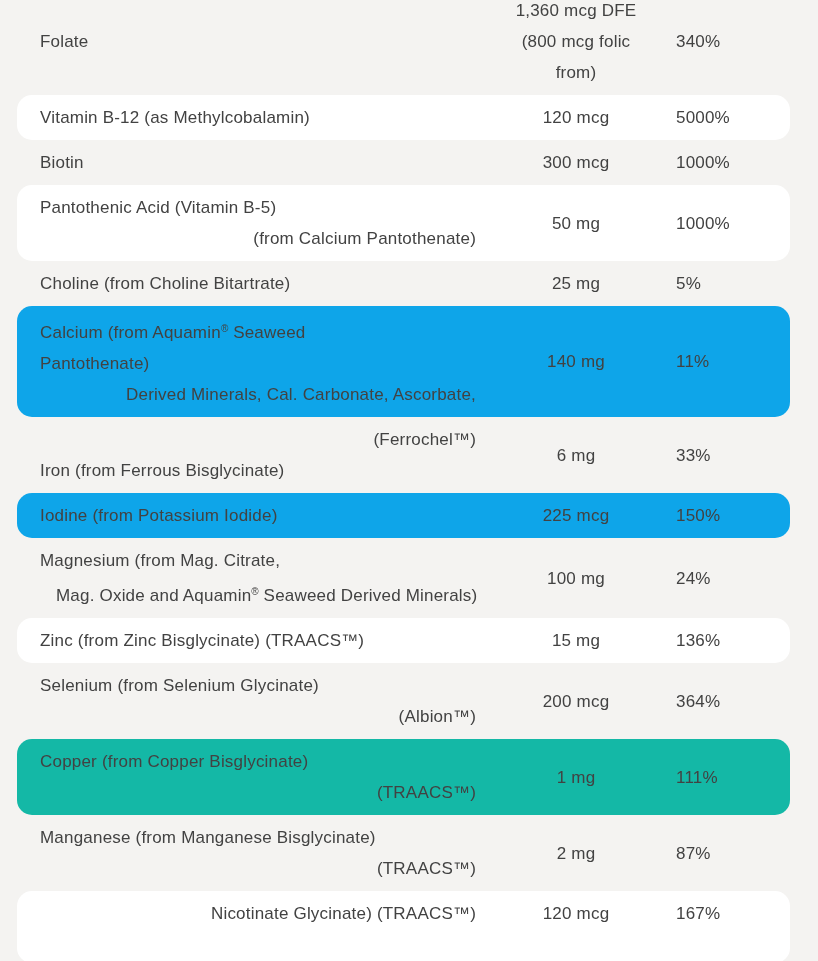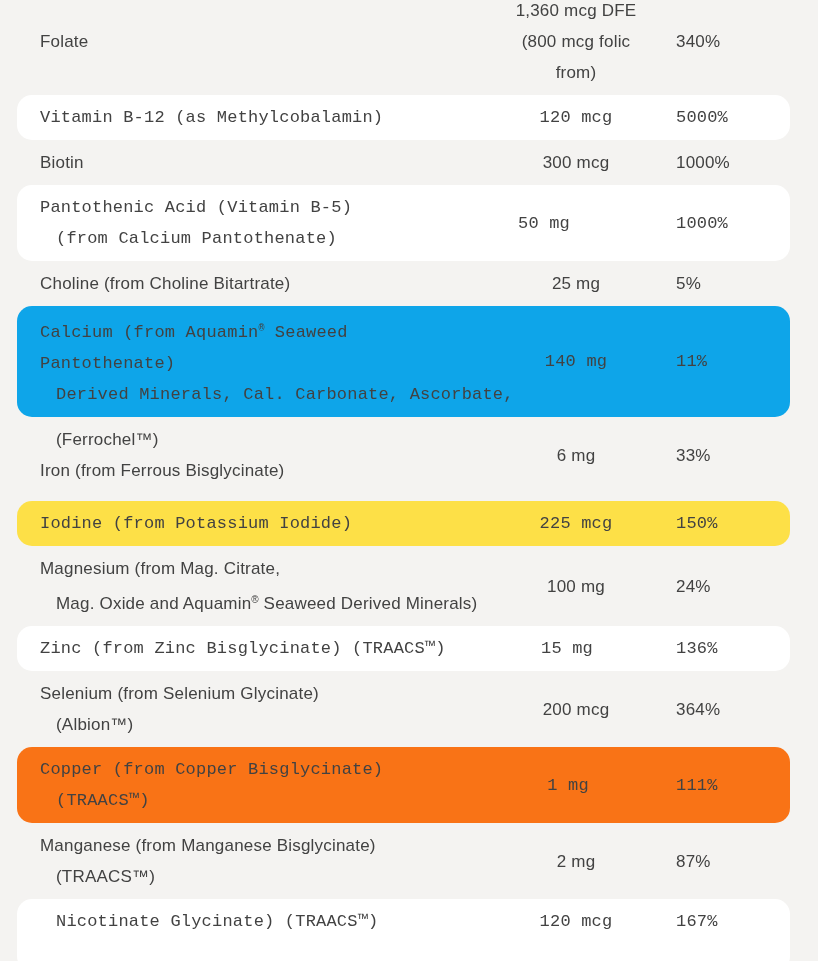--- a/index.html
+++ b/index.html
@@ -21,21 +21,20 @@
   }
   .row {
     display: flex;
     margin: 0 28px 0 17px;
     padding: 7px 30px 7px 0;
     box-sizing: border-box;
   }
   .row.card {
     background: #ffffff;
     border-radius: 15px;
-    font-family: Liberation Mono, monospace;
   }
   .row.first {
     margin-top: -12px;
   }
   .row.last {
     padding-bottom: 34px;
   }
   .cell-name {
     flex: 1;
     align-self: center;
@@ -51,20 +50,21 @@
     width: 84px;
     text-align: left;
     align-self: center;
   }
   .line {
     line-height: 31px;
     white-space: nowrap;
   }
   .line.indent {
     padding-left: 16px;
+    text-align: right;
   }
   sup.reg {
     font-size: 10px;
     vertical-align: 6px;
     letter-spacing: 0;
   }
 </style>
 </head>
 <body style="background: rgb(244, 243, 241); color: rgb(66, 66, 66);">
 
@@ -91,21 +91,21 @@
     </div>
     <div class="row">
       <div class="cell-name">
         <div class="line">Biotin</div>
       </div>
       <div class="cell-amount">
         <div class="line">300 mcg</div>
       </div>
       <div class="cell-dv line">1000%</div>
     </div>
-    <div class="row card" style="background: rgb(255, 255, 255); gap: 32px;">
+    <div class="row card" style="background: rgb(255, 255, 255);">
       <div class="cell-name">
         <div class="line">Pantothenic Acid (Vitamin B-5)</div>
         <div class="line indent">(from Calcium Pantothenate)</div>
       </div>
       <div class="cell-amount">
         <div class="line">50 mg</div>
       </div>
       <div class="cell-dv line">1000%</div>
     </div>
     <div class="row">
@@ -131,59 +131,59 @@
     <div class="row">
       <div class="cell-name">
         <div class="line indent">(Ferrochel™)</div>
         <div class="line">Iron (from Ferrous Bisglycinate)</div>
       </div>
       <div class="cell-amount">
         <div class="line">6 mg</div>
       </div>
       <div class="cell-dv line">33%</div>
     </div>
-    <div class="row card" style="background: #fde047; margin-top: 8px;">
+    <div class="row card" style="background: #0ea5e9;">
       <div class="cell-name">
         <div class="line">Iodine (from Potassium Iodide)</div>
       </div>
       <div class="cell-amount">
         <div class="line">225 mcg</div>
       </div>
       <div class="cell-dv line">150%</div>
     </div>
     <div class="row">
       <div class="cell-name">
         <div class="line">Magnesium (from Mag. Citrate,</div>
         <div class="line indent">Mag. Oxide and Aquamin<sup class="reg">®</sup> Seaweed Derived Minerals)</div>
       </div>
       <div class="cell-amount">
         <div class="line">100 mg</div>
       </div>
       <div class="cell-dv line">24%</div>
     </div>
-    <div class="row card" style="background: rgb(255, 255, 255); gap: 9px;">
+    <div class="row card" style="background: rgb(255, 255, 255);">
       <div class="cell-name">
         <div class="line">Zinc (from Zinc Bisglycinate) (TRAACS™)</div>
       </div>
       <div class="cell-amount">
         <div class="line">15 mg</div>
       </div>
       <div class="cell-dv line">136%</div>
     </div>
     <div class="row">
       <div class="cell-name">
         <div class="line">Selenium (from Selenium Glycinate)</div>
         <div class="line indent">(Albion™)</div>
       </div>
       <div class="cell-amount">
         <div class="line">200 mcg</div>
       </div>
       <div class="cell-dv line">364%</div>
     </div>
-    <div class="row card" style="background: #f97316; gap: 8px;">
+    <div class="row card" style="background: #14b8a6;">
       <div class="cell-name">
         <div class="line">Copper (from Copper Bisglycinate)</div>
         <div class="line indent">(TRAACS™)</div>
       </div>
       <div class="cell-amount">
         <div class="line">1 mg</div>
       </div>
       <div class="cell-dv line">111%</div>
     </div>
     <div class="row">

